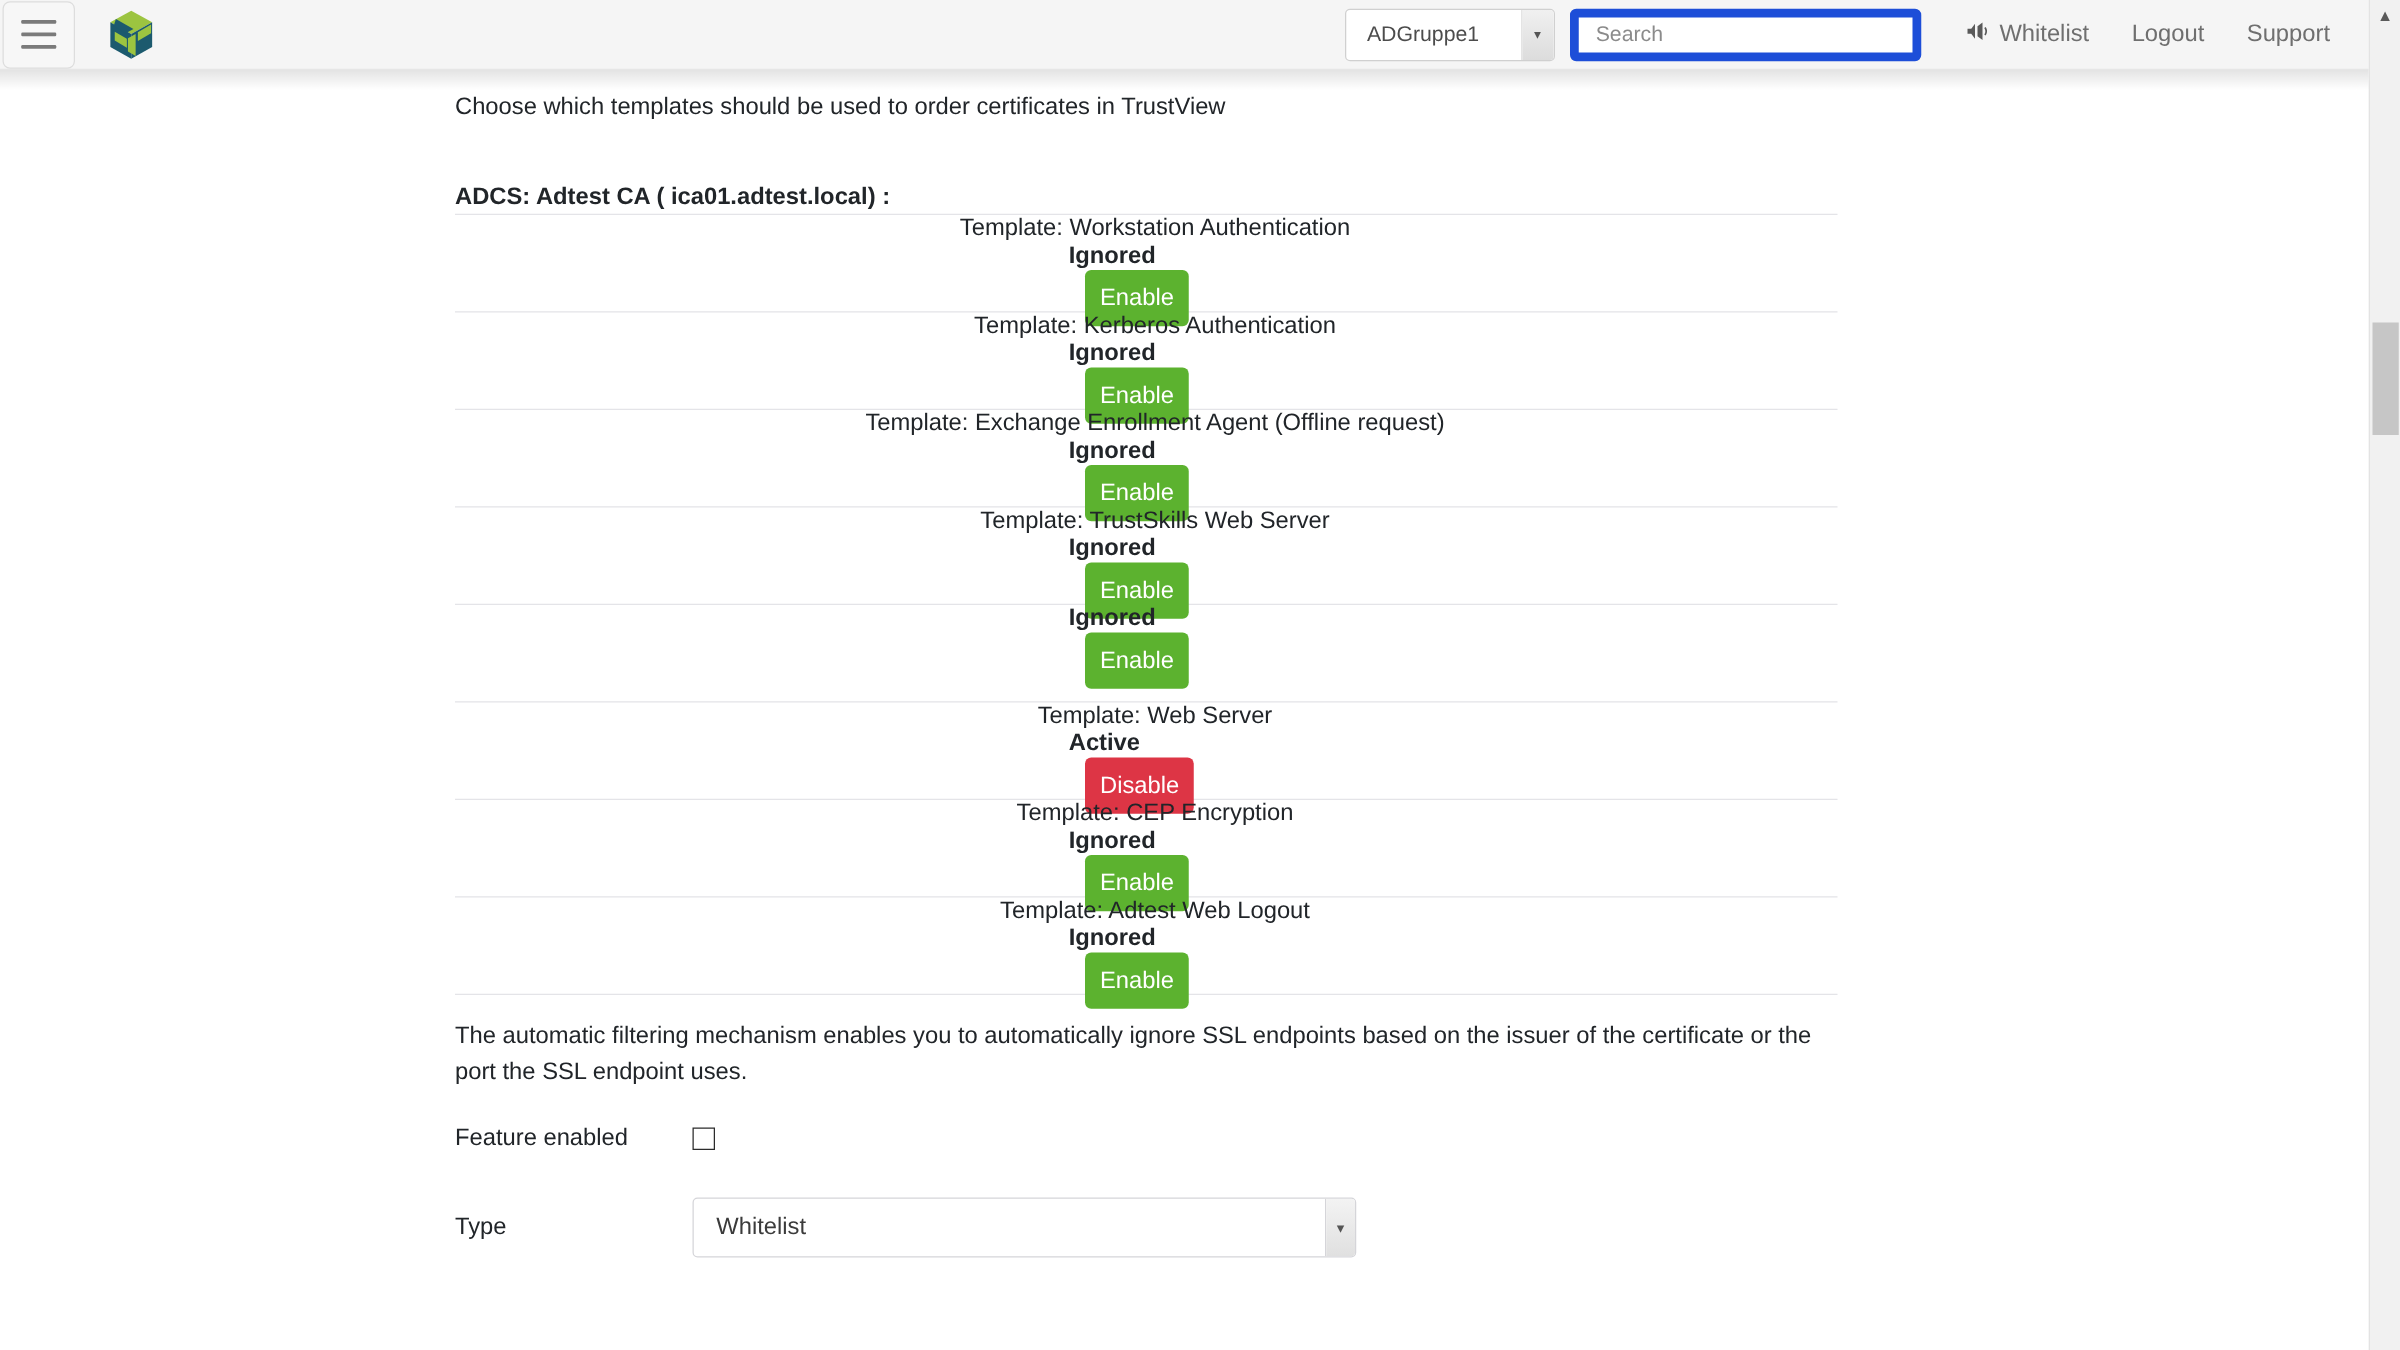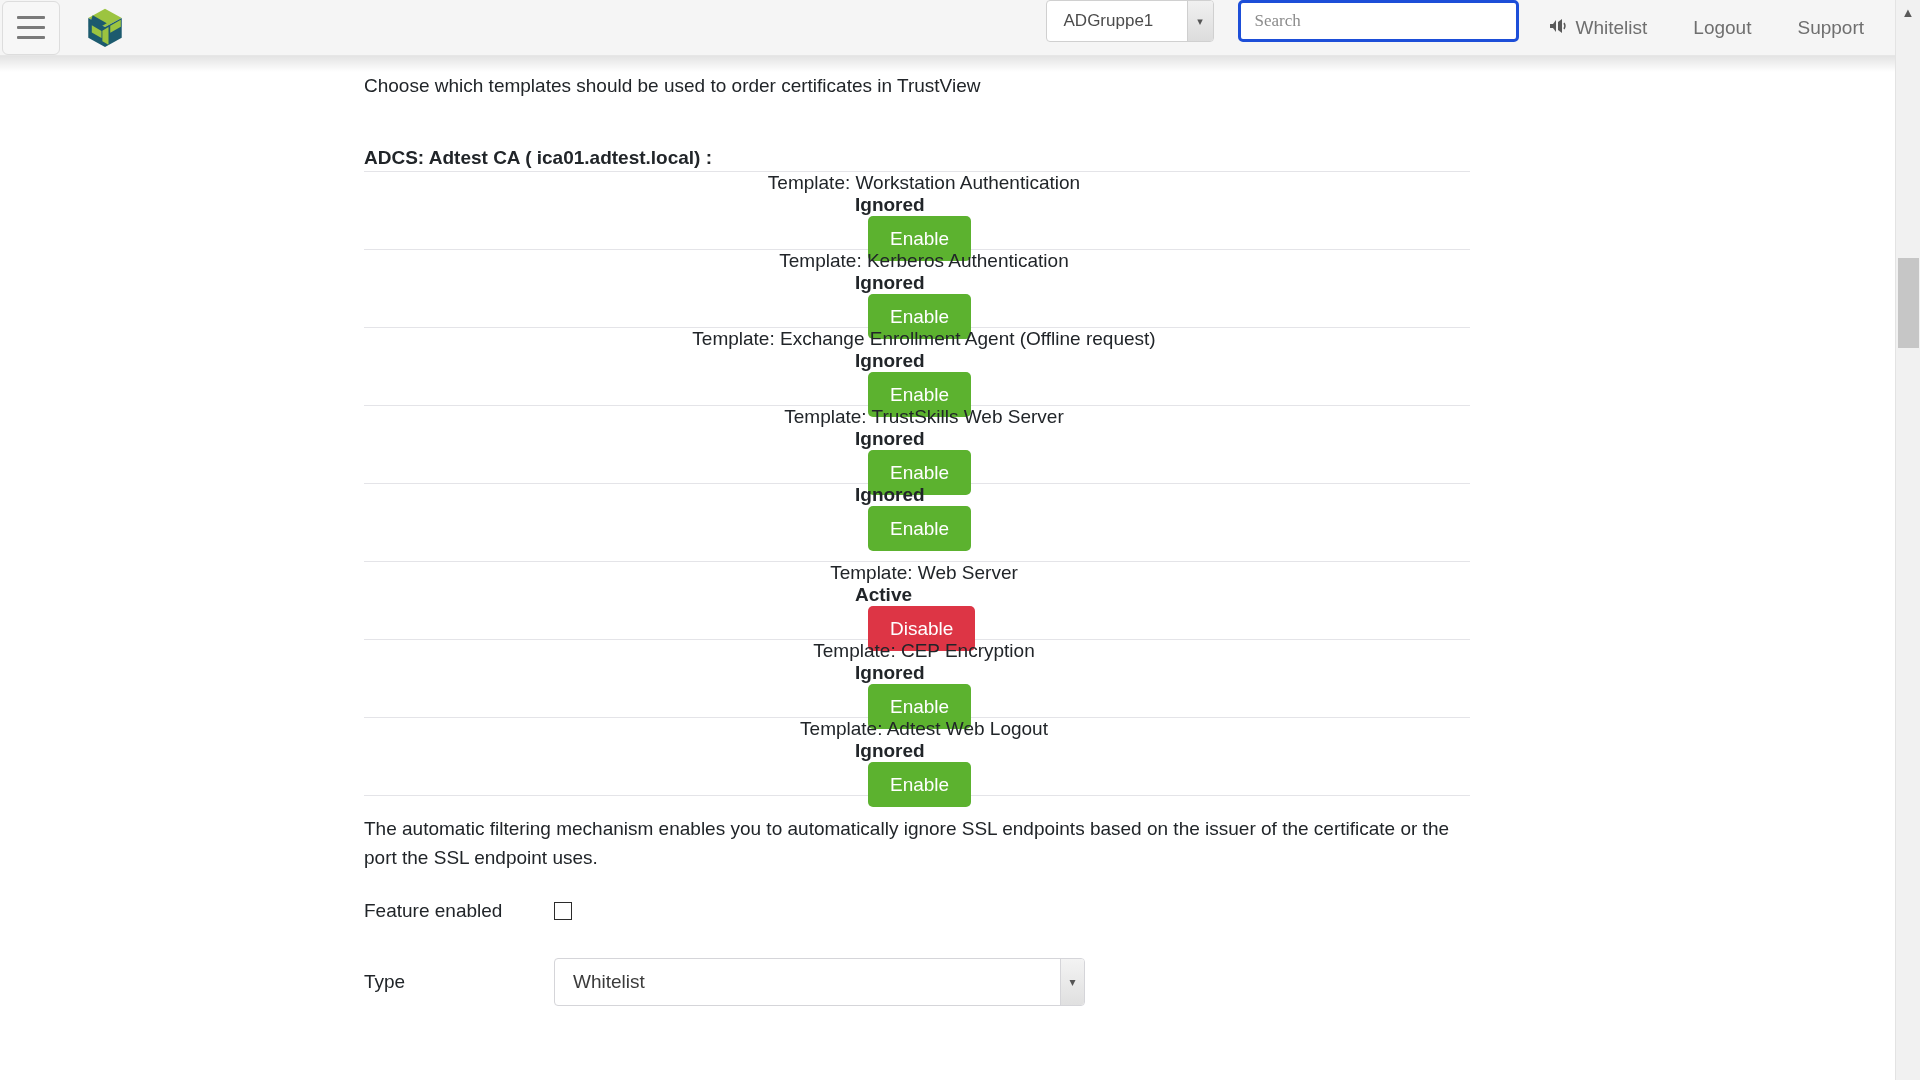--- a/index.html
+++ b/index.html
@@ -44,21 +44,22 @@
   }
   .logo-wrap {
     margin-left: 22px;
     width: 46px; height: 46px;
     display: flex; align-items: center; justify-content: center;
   }
 
   .topbar-right {
     margin-left: auto;
     display: flex;
-    gap: 12px;
+    align-items: center;
+    gap: 0px;
     padding-right: 14px;
     height: 100%;
   }
   .group-select {
     position: relative;
     width: 168px;
     height: 42px;
     background: #ffffff;
     border: 1px solid #d0d0d0;
     border-radius: 4px;
@@ -78,27 +79,28 @@
     border-left: 1px solid #cfcfcf;
     border-radius: 0 3px 3px 0;
     display: flex; align-items: center; justify-content: center;
     font-size: 11px;
     color: #555;
   }
   .search-box {
     width: 281px;
     height: 42px;
     background: #fff;
-    border: 3px solid #1d4ed8;
+    border: 7px solid #1d4ed8;
     border-radius: 5px;
     font-size: 17px;
     color: #333;
     padding: 0 14px;
     outline: none;
-    font-family: Liberation Serif, serif;
+    font-family: Liberation Sans, sans-serif;
+    margin-right: 18px;
   }
   .search-box::placeholder { color: #8b8b8b; }
 
   .navlink {
     font-size: 19px;
     color: #6f6f6f;
     text-decoration: none;
     padding: 0 17px;
     display: flex;
     align-items: center;
@@ -194,21 +196,21 @@
     text-align: left;
     padding-left: 6px;
   }
   .tpl-action { width: 140px; display: flex; justify-content: flex-start; padding-left: 14px;}
   .btn {
     border: none;
     border-radius: 5px;
     color: #ffffff;
     font-size: 19px;
     font-family: "Liberation Sans", sans-serif;
-    padding: 12px 22px;
+    padding: 12px 12px;
     cursor: pointer;
     line-height: 1.15;
   }
   .btn-enable { background: #5cb22f; }
   .btn-disable { background: #dd3545; }
 
   .section-title {
     font-size: 33px;
     font-weight: 400;
     color: #212529;

